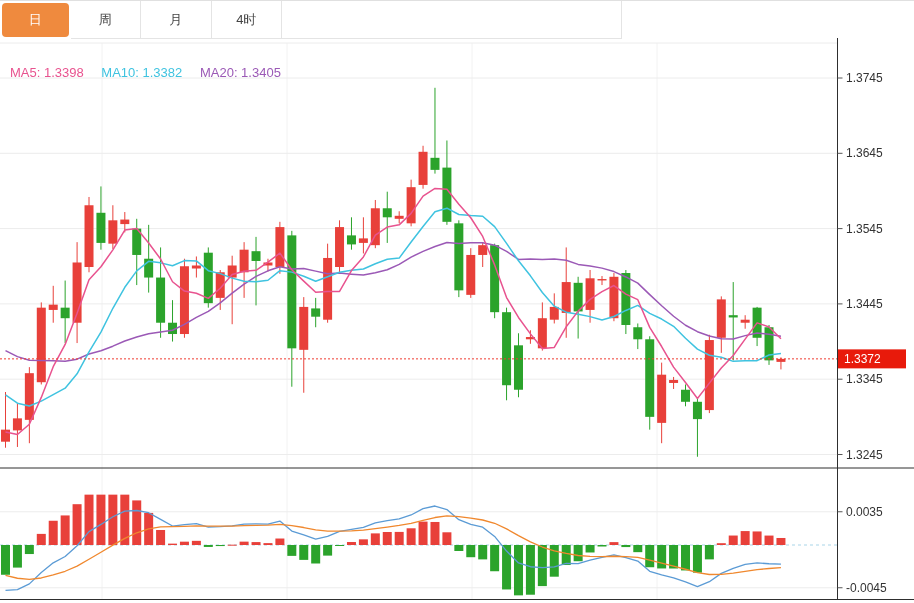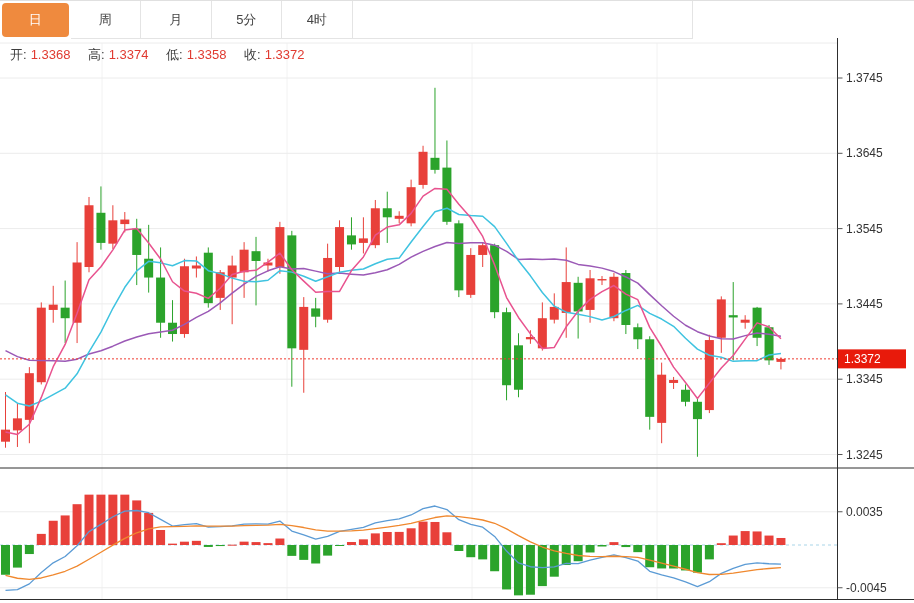--- a/index.html
+++ b/index.html
@@ -40,23 +40,20 @@
 
   <div class="tabbar">
     <div class="tab active">
         <span>日</span>
       </div>
     <div class="tab">
         <span>周</span>
       </div>
     <div class="tab">
         <span>月</span>
-      </div>
-    <div class="tab">
-        <span>5分</span>
       </div>
     <div class="tab">
         <span>4时</span>
       </div>
     <div class="tab-filler"></div>
   </div>
 
   <div class="chart-wrap">
     <svg id="chart" width="914" height="565" viewBox="0 0 914 565">
         <g>
@@ -307,23 +304,22 @@
           <text x="846" y="477.75" font-size="12" fill="#333">0.0035</text>
           <line x1="837.5" y1="549.75" x2="842.5" y2="549.75" stroke="#555"></line>
           <text x="846" y="553.75" font-size="12" fill="#333">-0.0045</text>
           <g>
             <rect x="838" y="311.3690000000008" width="68" height="19" fill="#e81a0b"></rect>
             <text x="844" y="325.3690000000008" font-size="12" fill="#fff">1.3372</text>
           </g>
         </g>
       </svg>
 
-    <div class="legend quote-legend">
-      <span class="lab">开:</span><span class="val gap">1.3368</span>
-      <span class="lab">高:</span><span class="val gap">1.3374</span>
-      <span class="lab">低:</span><span class="val gap">1.3358</span>
-      <span class="lab">收:</span><span class="val">1.3372</span>
+
+    <div class="legend ma-legend">
+      <span class="ma5 gap">MA5: 1.3398</span>
+      <span class="ma10 gap">MA10: 1.3382</span>
+      <span class="ma20">MA20: 1.3405</span>
     </div>
 
-
   </div>
 
 </div>
 
 </body></html>

